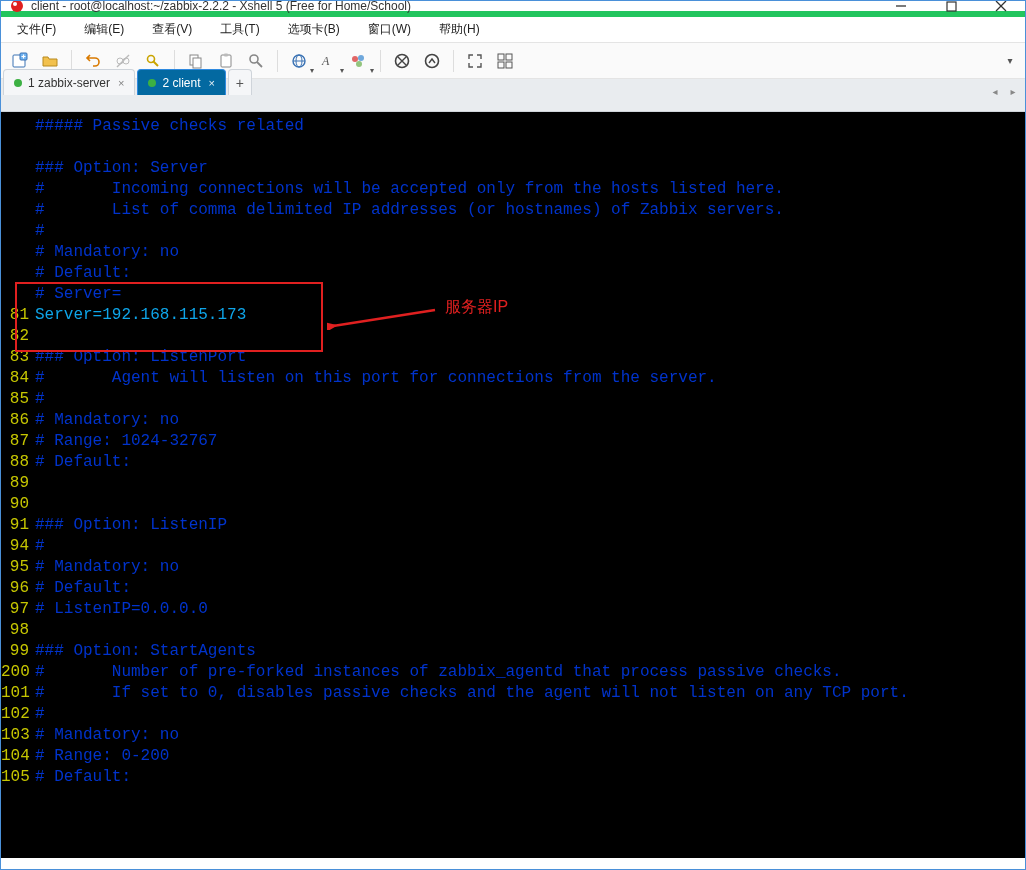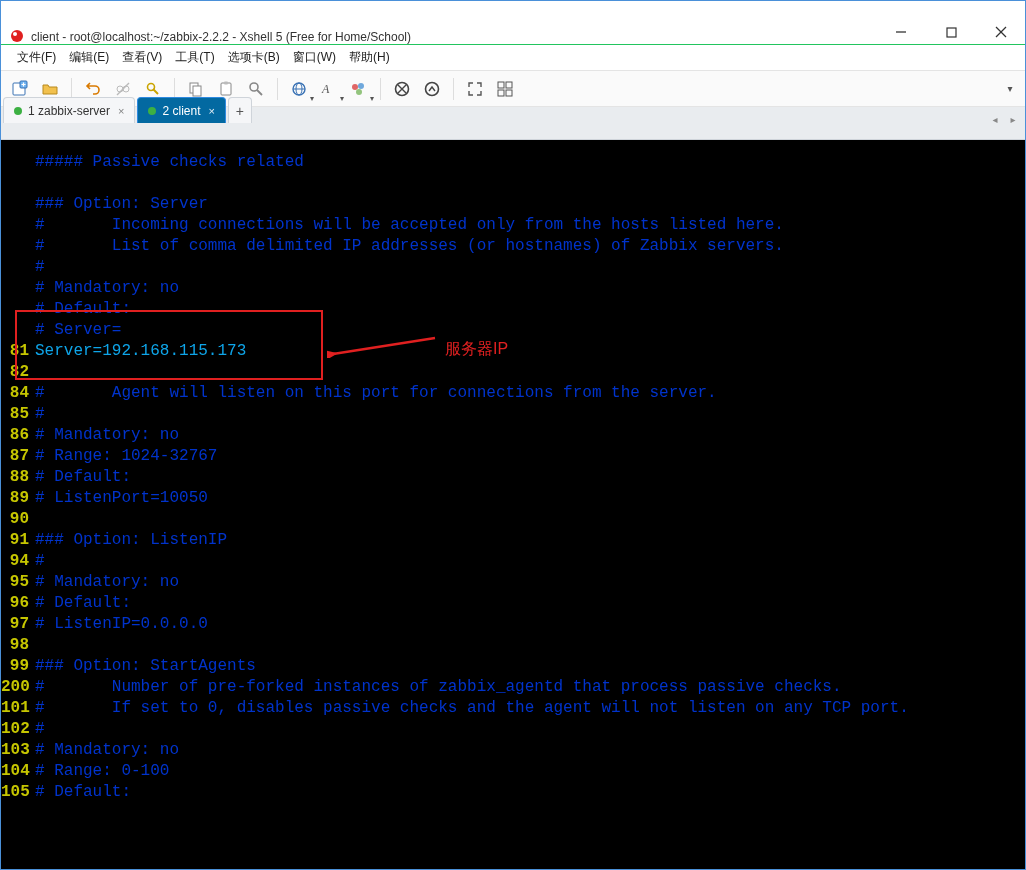--- a/index.html
+++ b/index.html
@@ -8,26 +8,26 @@
     font-size: 12px;
     background: #fff;
     width: 1026px;
     height: 870px;
     overflow: hidden;
     position: relative;
     border: 1px solid #4a90d9;
   }
   
   .titlebar {
-    height: 44px;
+    height: 16px;
     background: #fff;
     display: flex;
-    align-items: flex-end;
+    align-items: center;
     padding: 0 8px;
-    border-bottom: 1px solid #22c55e;
+    border-bottom: 6px solid #22c55e;
   }
   .titlebar .appicon {
     width: 16px; height: 16px;
     margin-right: 6px;
     display:inline-flex; align-items:center; justify-content:center;
   }
   .titlebar .title {
     flex: 1;
     color: #333;
     font-size: 12px;
@@ -39,21 +39,21 @@
     color: #333;
     font-size: 13px;
     cursor: pointer;
   }
   
   .menubar {
     height: 26px;
     display: flex;
     align-items: center;
     padding: 2px 10px;
-    gap: 1px;
+    gap: 16px;
     font-size: 12px;
     color: #222;
     border-bottom: 1px solid #e4e4e4;
   }
   .menubar .menuitem { padding: 2px 6px; cursor: pointer; }
   
   .toolbar {
     height: 36px;
     display: flex;
     align-items: center;
@@ -143,33 +143,32 @@
   
   .terminal {
     background: #000;
     color: #0033aa;
     font-family: "Consolas","Courier New",monospace;
     font-size: 16px;
     line-height: 21px;
     height: calc(870px - 30px - 26px - 36px - 30px - 2px);
     overflow: hidden;
     position: relative;
-    padding-top: 12px;
+    padding-top: 4px;
   }
   .termline {
     display: flex;
     white-space: pre;
   }
   .ln {
     width: 34px;
     text-align: right;
     color: #c6c600;
     padding-right: 6px;
     flex: 0 0 34px;
-    font-weight: bold;
   }
   .noline .ln { visibility: hidden; }
   .comment { color: #0033cc; }
   .plain { color: #e8e8e8; }
   .hl { color: #0ea5e9; }
   
   .redbox {
     position: absolute;
     border: 2px solid #e02020;
     pointer-events: none;
@@ -357,48 +356,49 @@
     <div class="termline noline"><span class="ln"> </span><span class="comment"></span></div>
     <div class="termline noline"><span class="ln"> </span><span class="comment">### Option: Server</span></div>
     <div class="termline noline"><span class="ln"> </span><span class="comment">#       Incoming connections will be accepted only from the hosts listed here.</span></div>
     <div class="termline noline"><span class="ln"> </span><span class="comment">#       List of comma delimited IP addresses (or hostnames) of Zabbix servers.</span></div>
     <div class="termline noline"><span class="ln"> </span><span class="comment">#</span></div>
     <div class="termline noline"><span class="ln"> </span><span class="comment"># Mandatory: no</span></div>
     <div class="termline noline"><span class="ln"> </span><span class="comment"># Default:</span></div>
     <div class="termline noline"><span class="ln"> </span><span class="comment"># Server=</span></div>
     <div class="termline"><span class="ln">81</span><span class="hl">Server=192.168.115.173</span></div>
     <div class="termline"><span class="ln">82</span><span class="plain"></span></div>
+    <div class="termline"><span class="ln">83</span><span class="comment">### Option: ListenPort</span></div>
     <div class="termline"><span class="ln">84</span><span class="comment">#       Agent will listen on this port for connections from the server.</span></div>
     <div class="termline"><span class="ln">85</span><span class="comment">#</span></div>
     <div class="termline"><span class="ln">86</span><span class="comment"># Mandatory: no</span></div>
     <div class="termline"><span class="ln">87</span><span class="comment"># Range: 1024-32767</span></div>
     <div class="termline"><span class="ln">88</span><span class="comment"># Default:</span></div>
-    <div class="termline"><span class="ln">89</span><span class="comment"># ListenPort=10050</span></div>
+    <div class="termline"><span class="ln">89</span></div>
     <div class="termline"><span class="ln">90</span><span class="comment"></span></div>
     <div class="termline"><span class="ln">91</span><span class="comment">### Option: ListenIP</span></div>
     <div class="termline"><span class="ln">94</span><span class="comment">#</span></div>
     <div class="termline"><span class="ln">95</span><span class="comment"># Mandatory: no</span></div>
     <div class="termline"><span class="ln">96</span><span class="comment"># Default:</span></div>
     <div class="termline"><span class="ln">97</span><span class="comment"># ListenIP=0.0.0.0</span></div>
     <div class="termline"><span class="ln">98</span><span class="comment"></span></div>
     <div class="termline"><span class="ln">99</span><span class="comment">### Option: StartAgents</span></div>
     <div class="termline"><span class="ln">200</span><span class="comment">#       Number of pre-forked instances of zabbix_agentd that process passive checks.</span></div>
     <div class="termline"><span class="ln">101</span><span class="comment">#       If set to 0, disables passive checks and the agent will not listen on any TCP port.</span></div>
     <div class="termline"><span class="ln">102</span><span class="comment">#</span></div>
     <div class="termline"><span class="ln">103</span><span class="comment"># Mandatory: no</span></div>
-    <div class="termline"><span class="ln">104</span><span class="comment"># Range: 0-100</span></div>
+    <div class="termline"><span class="ln">104</span><span class="comment"># Range: 0-200</span></div>
     <div class="termline"><span class="ln">105</span><span class="comment"># Default:</span></div>
 
   <div class="redbox" style="left:14px; top:170px; width:308px; height:70px;"></div>
 
   <div class="arrow" style="left:326px; top:194px;">
     <svg viewBox="0 0 110 24">
       <defs>
         <marker id="ah" markerWidth="10" markerHeight="8" refX="2" refY="4" orient="auto">
           <path d="M10 0 L0 4 L10 8 z" fill="#e02020"></path>
         </marker>
       </defs>
       <line x1="108" y1="4" x2="6" y2="20" stroke="#e02020" stroke-width="2.4" marker-end="url(#ah)"></line>
     </svg>
   </div>
 
-  <div class="arrowlabel" style="left:444px; top:198px;">服务器IP</div>
+  <div class="arrowlabel" style="left:444px; top:184px;">服务器IP</div>
 </div>
 
 </body></html>

